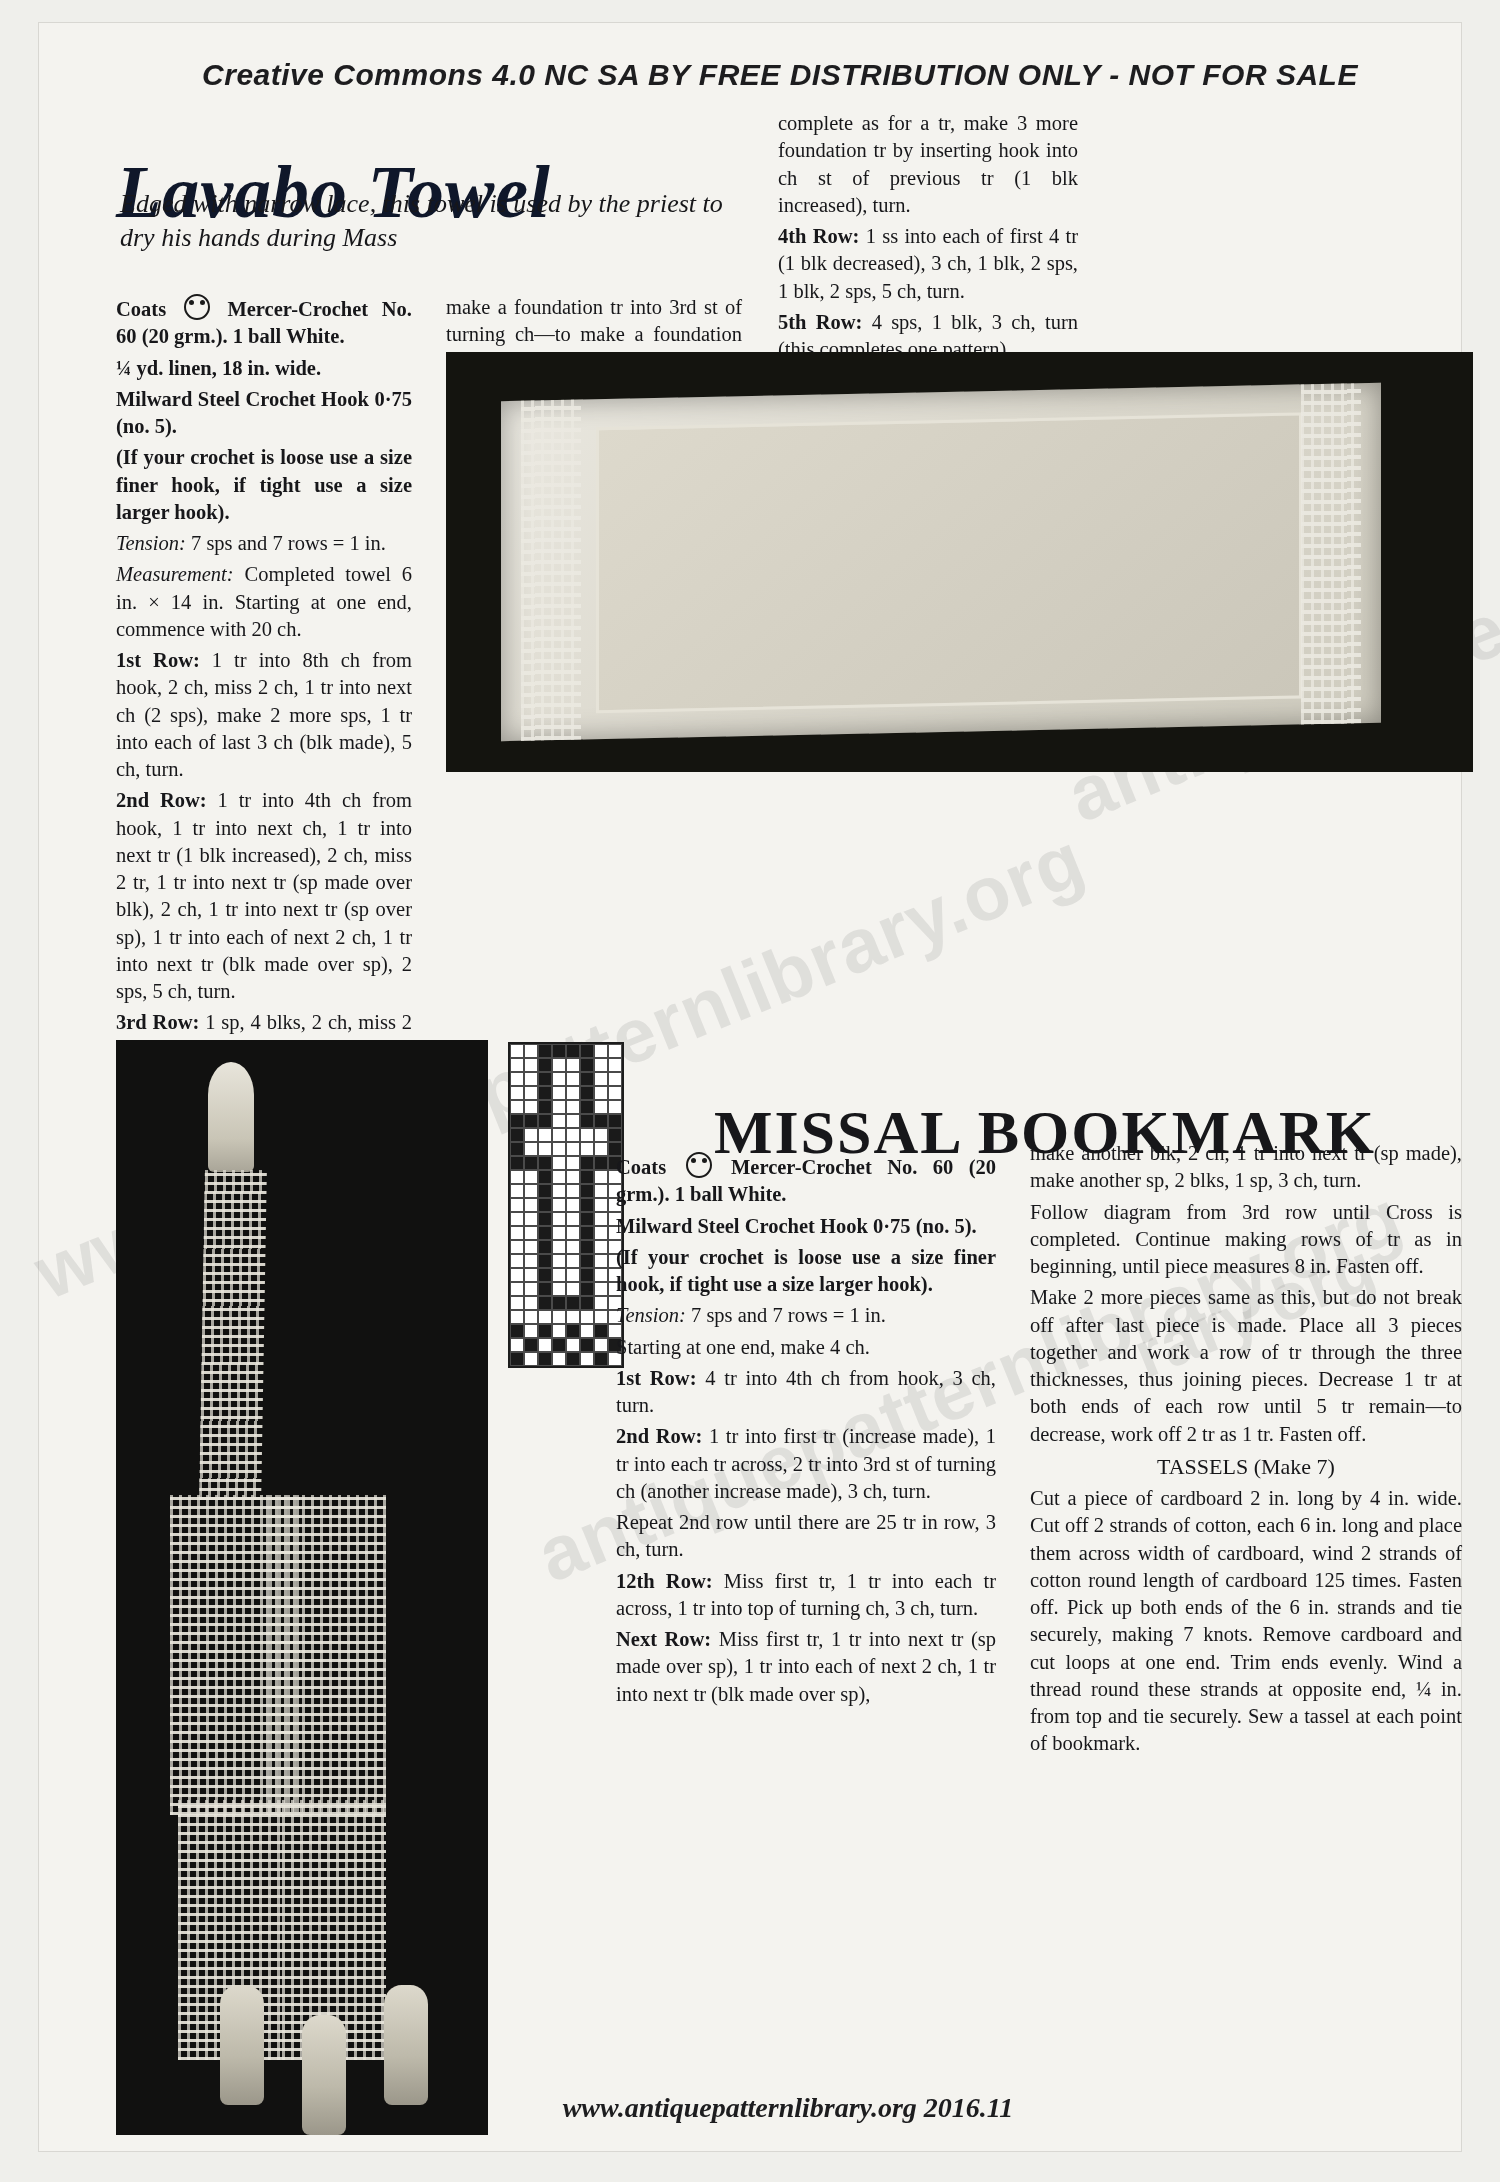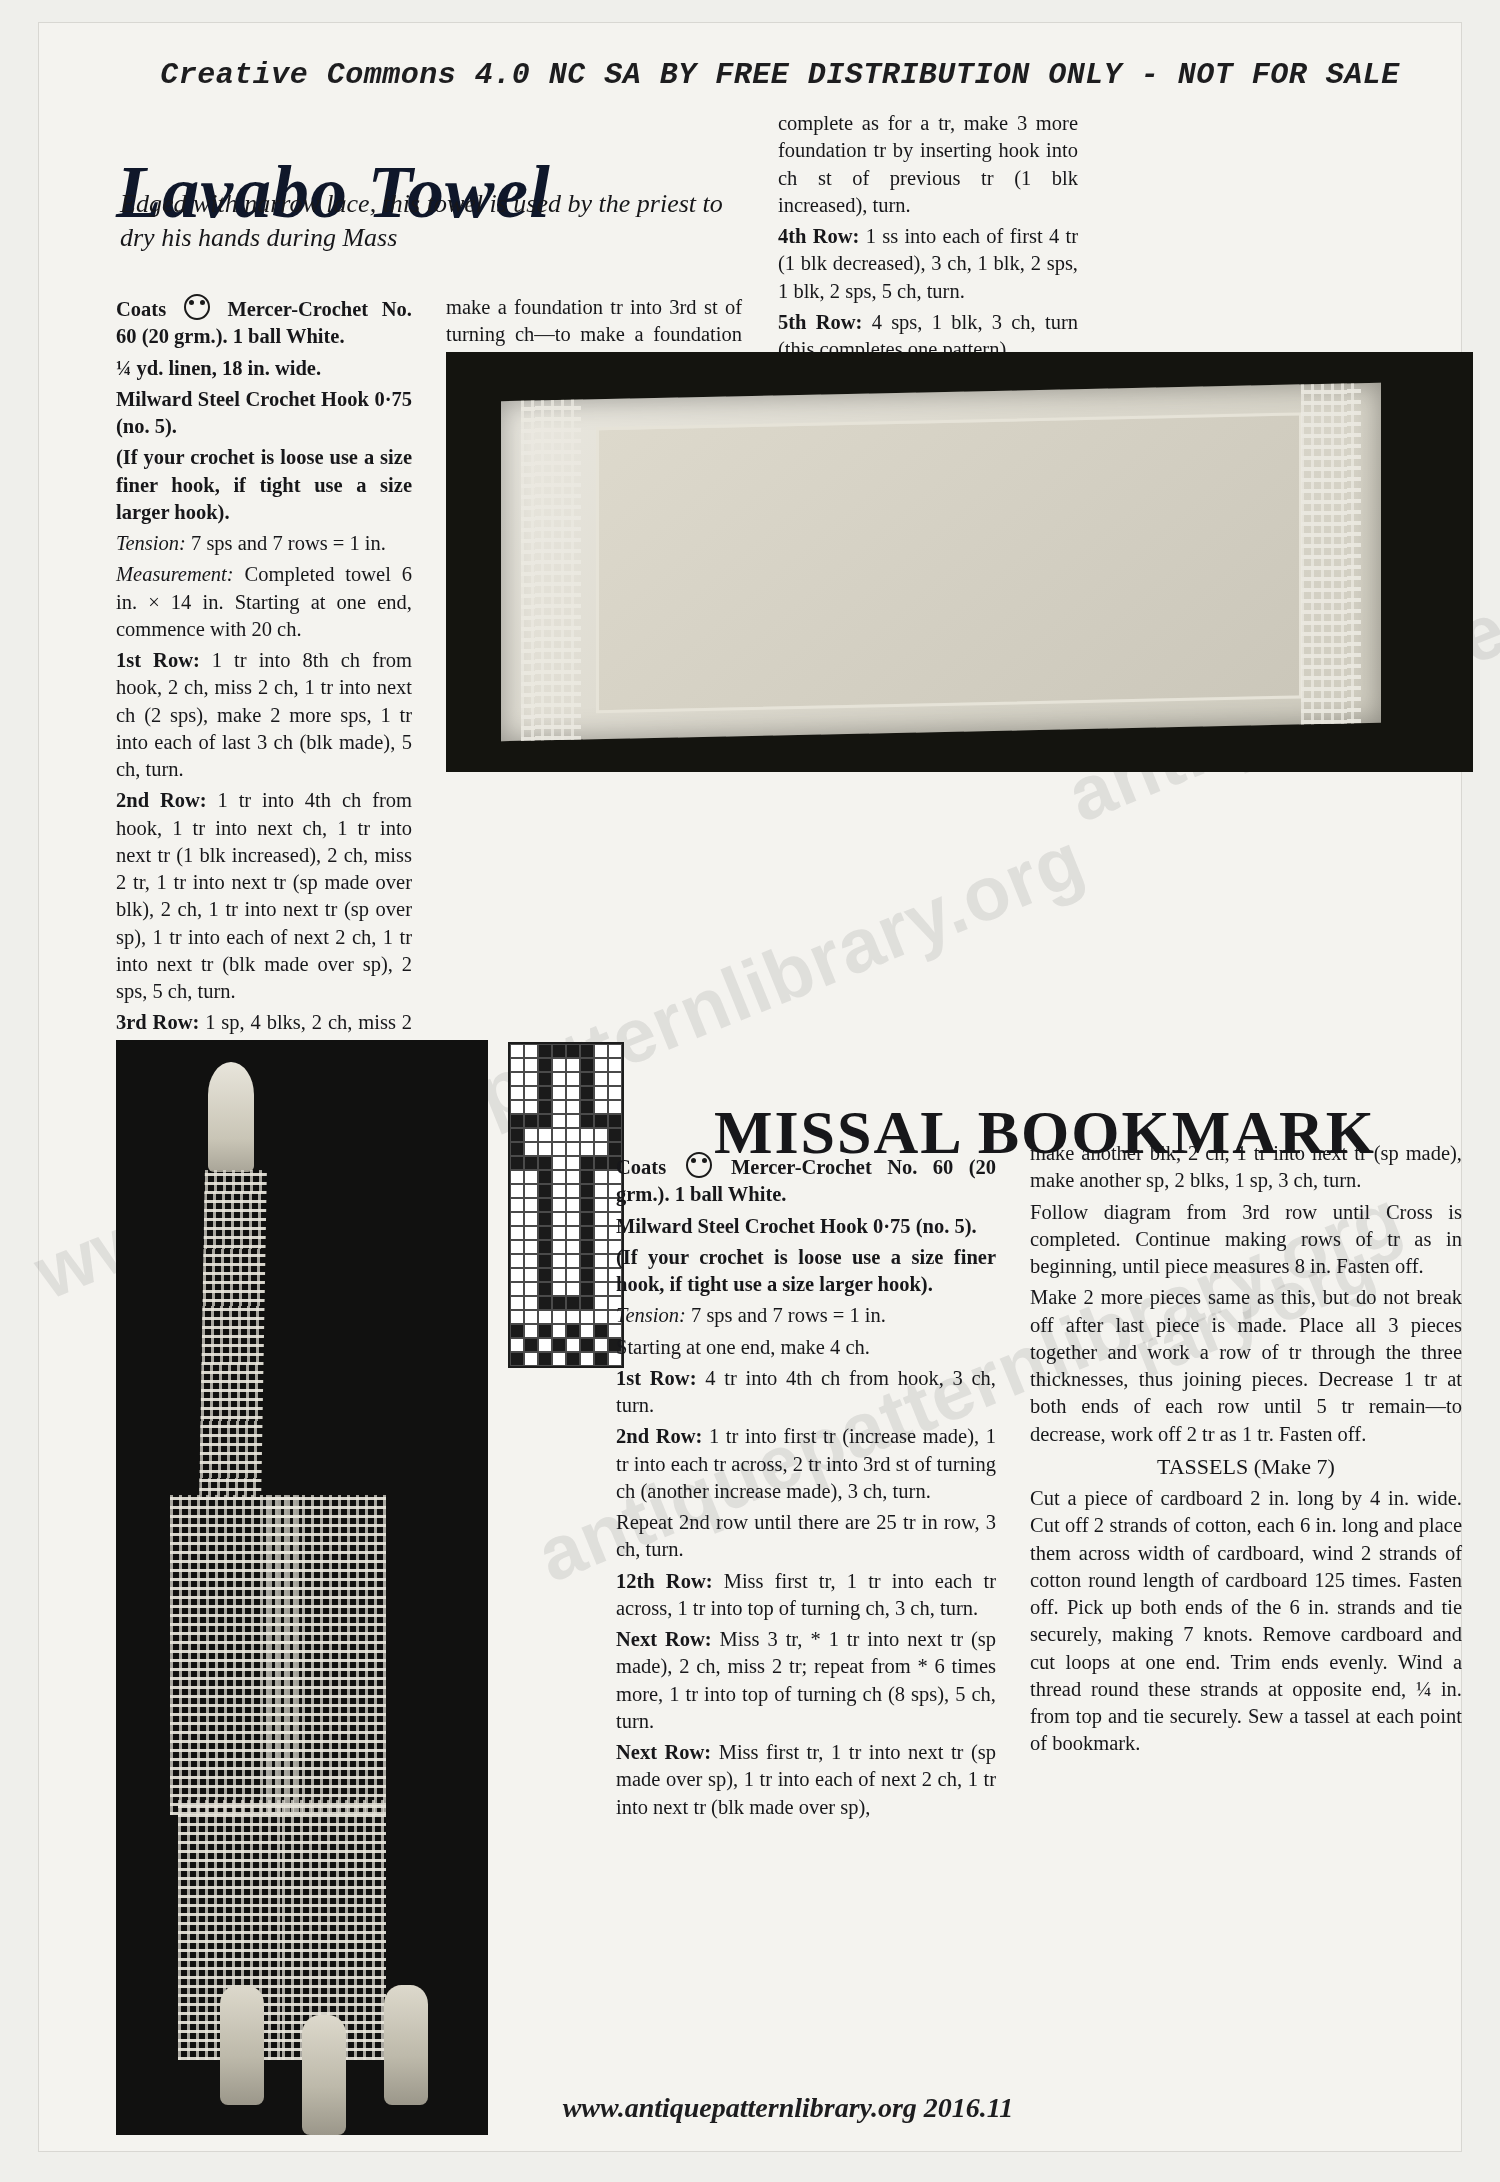--- a/index.html
+++ b/index.html
@@ -40,21 +40,21 @@
   .wm3 { left: 470px; top: 1320px; font-size: 76px; transform: rotate(-22deg); }
   .wm4 { left: 1090px; top: 1250px; font-size: 66px; transform: rotate(-22deg); }
 
   
   .license {
     position: absolute;
     left: 52px;
     top: 36px;
     width: 1380px;
     text-align: center;
-    font-family: Liberation Mono, monospace;
+    font-family: Liberation Sans, sans-serif;
     font-style: italic;
     font-weight: 700;
     font-size: 30px;
     letter-spacing: 0.5px;
     color: #1d1d1f;
     white-space: nowrap;
   }
 
   
   .lavabo-title {
@@ -524,23 +524,20 @@
         <span class="b">1st Row:</span><span> 4 tr into 4th ch from hook, 3 ch, turn.</span>
       </p>
       <p>
         <span class="b">2nd Row:</span><span> 1 tr into first tr (increase made), 1 tr into each tr across, 2 tr into 3rd st of turning ch (another increase made), 3 ch, turn.</span>
       </p>
       <p>Repeat 2nd row until there are 25 tr in row, 3 ch, turn.</p>
       <p>
         <span class="b">12th Row:</span><span> Miss first tr, 1 tr into each tr across, 1 tr into top of turning ch, 3 ch, turn.</span>
       </p>
       <p>
-        <span class="b">Next Row:</span><span> Miss 3 tr, * 1 tr into next tr (sp made), 2 ch, miss 2 tr; repeat from * 6 times more, 1 tr into top of turning ch (8 sps), 5 ch, turn.</span>
-      </p>
-      <p>
         <span class="b">Next Row:</span><span> Miss first tr, 1 tr into next tr (sp made over sp), 1 tr into each of next 2 ch, 1 tr into next tr (blk made over sp),</span>
       </p>
     </div>
 
     <div class="col col-br">
       <p>make another blk, 2 ch, 1 tr into next tr (sp made), make another sp, 2 blks, 1 sp, 3 ch, turn.</p>
       <p>Follow diagram from 3rd row until Cross is completed. Continue making rows of tr as in beginning, until piece measures 8 in. Fasten off.</p>
       <p>Make 2 more pieces same as this, but do not break off after last piece is made. Place all 3 pieces together and work a row of tr through the three thicknesses, thus joining pieces. Decrease 1 tr at both ends of each row until 5 tr remain—to decrease, work off 2 tr as 1 tr. Fasten off.</p>
       <p class="tassel-head">TASSELS (Make 7)</p>
       <p>Cut a piece of cardboard 2 in. long by 4 in. wide. Cut off 2 strands of cotton, each 6 in. long and place them across width of cardboard, wind 2 strands of cotton round length of cardboard 125 times. Fasten off. Pick up both ends of the 6 in. strands and tie securely, making 7 knots. Remove cardboard and cut loops at one end. Trim ends evenly. Wind a thread round these strands at opposite end, ¼ in. from top and tie securely. Sew a tassel at each point of bookmark.</p>

